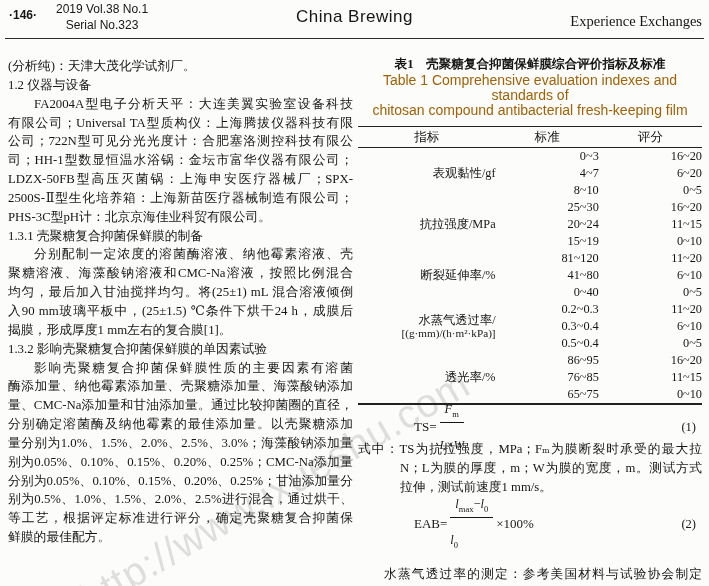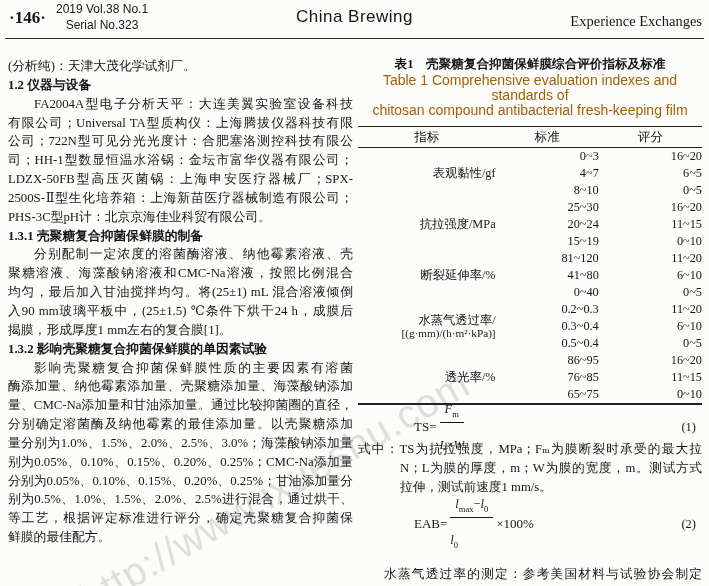--- a/index.html
+++ b/index.html
@@ -3,33 +3,33 @@
 <meta charset="utf-8">
 <style>
   html,body{margin:0;padding:0;}
   .page{position:relative;width:709px;height:586px;background:#fcfcfa;overflow:hidden;
         font-family:"Liberation Serif","DejaVu Serif",serif;color:#161616;}
   
   .watermark{position:absolute;left:72px;top:582px;transform:rotate(-30deg);transform-origin:0 0;
              font-family:"Liberation Sans","DejaVu Sans",sans-serif;font-size:40px;letter-spacing:1px;
              color:rgba(90,90,90,0.18);white-space:nowrap;pointer-events:none;}
   
-  .page-num{position:absolute;left:9px;top:8px;font-size:17px;font-weight:bold;
-            font-family:Liberation Serif, serif;}
+  .page-num{position:absolute;left:9px;top:8px;font-size:12px;font-weight:bold;
+            font-family:Liberation Sans, sans-serif;}
   .issue{position:absolute;left:56px;top:2px;font-size:12px;line-height:15.5px;text-align:center;
          font-family:"Liberation Sans","DejaVu Sans",sans-serif;}
   .journal{position:absolute;left:0;right:0;top:7px;text-align:center;font-size:17px;letter-spacing:0.5px;
            font-family:"Liberation Sans","DejaVu Sans",sans-serif;}
   .section{position:absolute;right:7px;top:13px;font-size:14.5px;font-family:"Liberation Serif",serif;}
   .hrule{position:absolute;top:38px;left:5px;right:5px;border-top:1.5px solid #2a2a2a;}
   
   .col-left{position:absolute;left:8px;top:57px;width:345px;}
   .tline{font-size:12.8px;line-height:18.85px;height:18.85px;white-space:nowrap;overflow:hidden;}
   .just{white-space:normal;text-align:justify;text-align-last:justify;}
-  .bold{font-weight:bold;}
+  .bold{font-weight:normal;}
   .ind{padding-left:26px;}
   .ind2{padding-left:42px;}
   
   .col-right{position:absolute;left:358px;top:56px;width:344px;height:530px;}
   .t-zh{text-align:center;font-size:12.6px;font-weight:bold;line-height:17px;}
   .t-en{text-align:center;font-size:14px;line-height:15px;color:#a16207;
         font-family:"Liberation Sans","DejaVu Sans",sans-serif;}
   table.etable{width:100%;border-collapse:collapse;margin-top:8px;border-bottom:2px solid #222;}
   table.etable thead tr{border-top:1.5px solid #222;border-bottom:1px solid #222;}
   table.etable th{font-weight:normal;font-size:12.6px;height:20px;text-align:center;padding:0;}
@@ -123,21 +123,21 @@
         <tbody>
           <tr>
             <td rowspan="3">
               <div class="lbl1">表观黏性/gf</div>
             </td>
             <td>0~3</td>
             <td>16~20</td>
           </tr>
           <tr>
             <td>4~7</td>
-            <td>6~5</td>
+            <td>6~20</td>
           </tr>
           <tr>
             <td>8~10</td>
             <td>0~5</td>
           </tr>
           <tr>
             <td rowspan="3">
               <div class="lbl1">抗拉强度/MPa</div>
             </td>
             <td>25~30</td>

